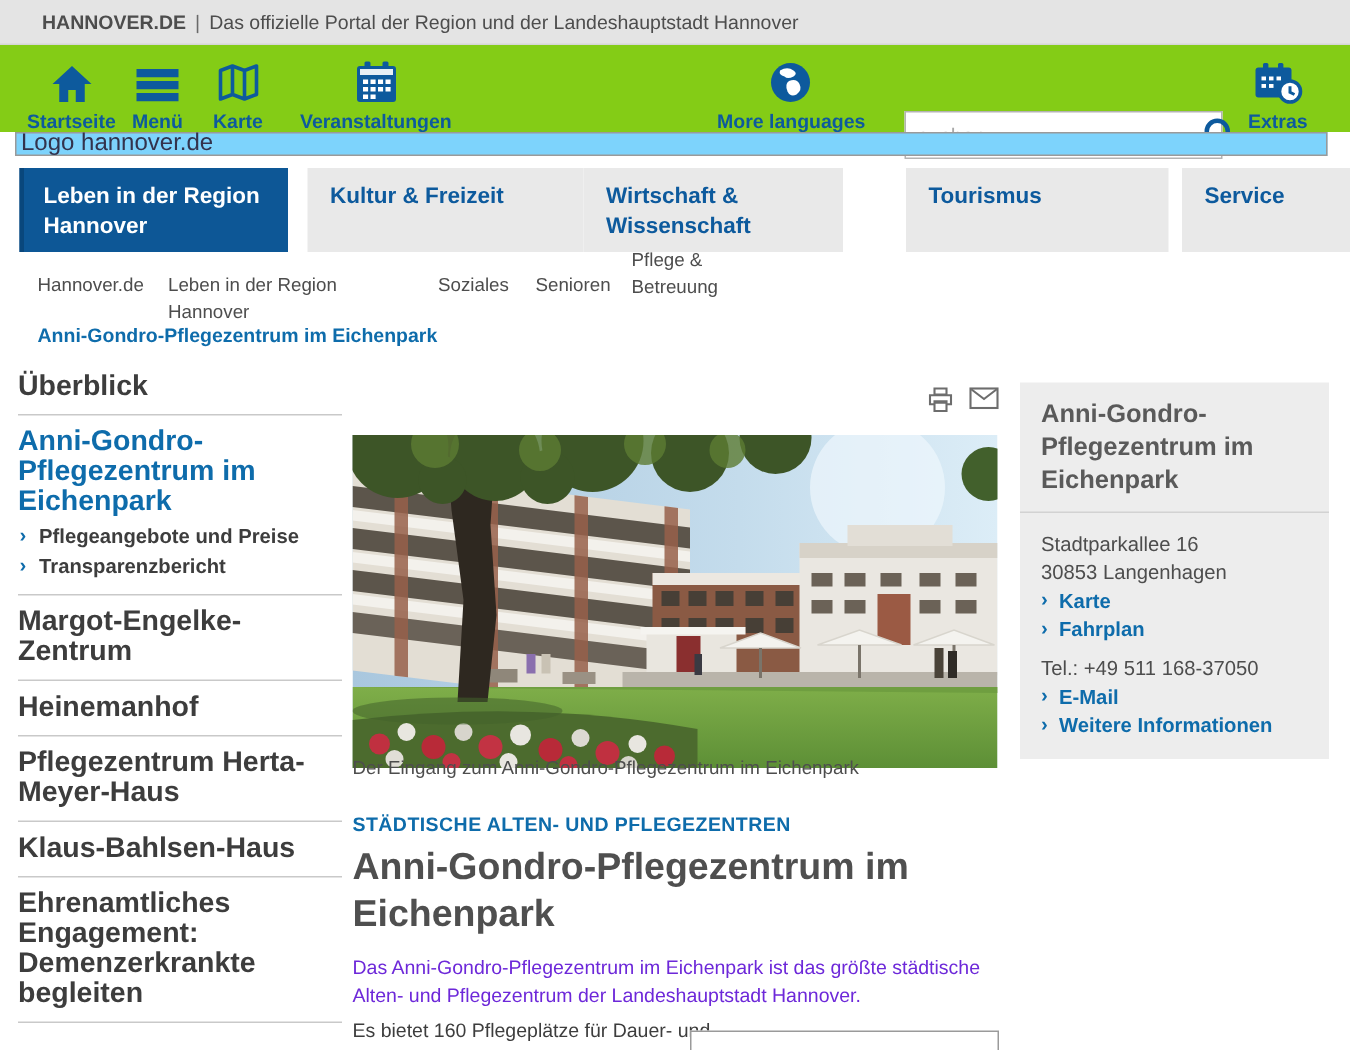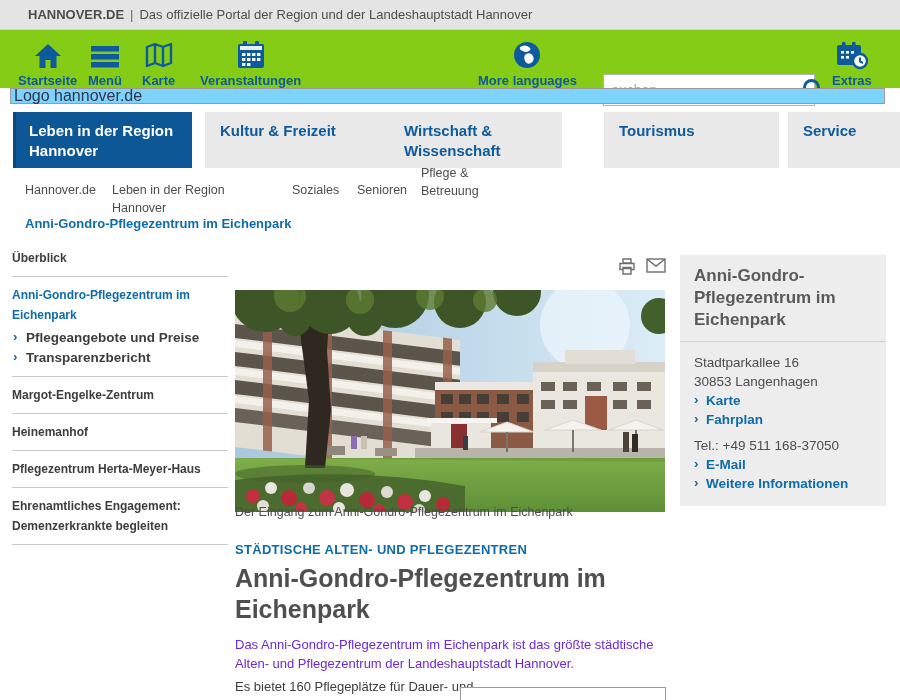--- a/index.html
+++ b/index.html
@@ -34,21 +34,21 @@
     padding:9px 0 0 13px;font-size:15px;font-weight:bold;color:#0d5a9d;line-height:20px;cursor:pointer;}
   .tab.active{background:#0d5796;color:#fff;border-left:3px solid #09477c;}
 
   
   .crumb{position:absolute;font-size:12.5px;color:#4d4d4d;line-height:18px;cursor:pointer;}
   #crumb-current{position:absolute;left:25px;top:216px;font-size:13px;font-weight:bold;color:#0e6cab;cursor:pointer;}
 
   
   #sidebar{left:12px;top:240px;width:216px;}
   .side-item{border-bottom:1px solid #c9c9c9;padding:8px 0;}
-  .side-item .main{font-size:12px;font-weight:bold;color:#3d3d3d;line-height:20px;cursor:pointer;}
+  .side-item .main{font-size:19px;font-weight:bold;color:#3d3d3d;line-height:20px;cursor:pointer;}
   .side-item.active .main{color:#0e6cab;}
   .side-sub{margin-top:3px;}
   .side-sub .sub{font-size:13.5px;font-weight:bold;color:#3d3d3d;line-height:20px;cursor:pointer;padding-left:14px;position:relative;}
   .side-sub .sub::before{content:"›";position:absolute;left:1px;top:-1px;color:#0e6cab;font-weight:bold;}
 
   
   #actions{left:618px;top:258px;display:flex;gap:10px;}
   #actions .act{cursor:pointer;}
   #photo{left:235px;top:290px;width:430px;height:222px;}
   #caption{left:235px;top:505px;width:430px;font-size:12.5px;color:#4d4d4d;}
@@ -201,20 +201,23 @@
       </div>
     </div>
     <div class="side-item">
       <div class="main">Margot-Engelke-Zentrum</div>
     </div>
     <div class="side-item">
       <div class="main">Heinemanhof</div>
     </div>
     <div class="side-item">
       <div class="main">Pflegezentrum Herta-Meyer-Haus</div>
+    </div>
+    <div class="side-item">
+      <div class="main">Klaus-Bahlsen-Haus</div>
     </div>
     <div class="side-item">
       <div class="main">Ehrenamtliches Engagement: Demenzerkrankte begleiten</div>
     </div>
   </div>
 
   <div id="actions" class="abs">
     <span class="act">
       <svg width="18" height="17" viewBox="0 0 18 17">
           <path d="M5 1 h8 v4 h-8 Z M2 5.5 h14 v6 h-3 v-2 H5 v2 H2 Z M5 10.5 h8 V16 H5 Z" fill="none" stroke="#6d6d6d" stroke-width="1.4"></path>

